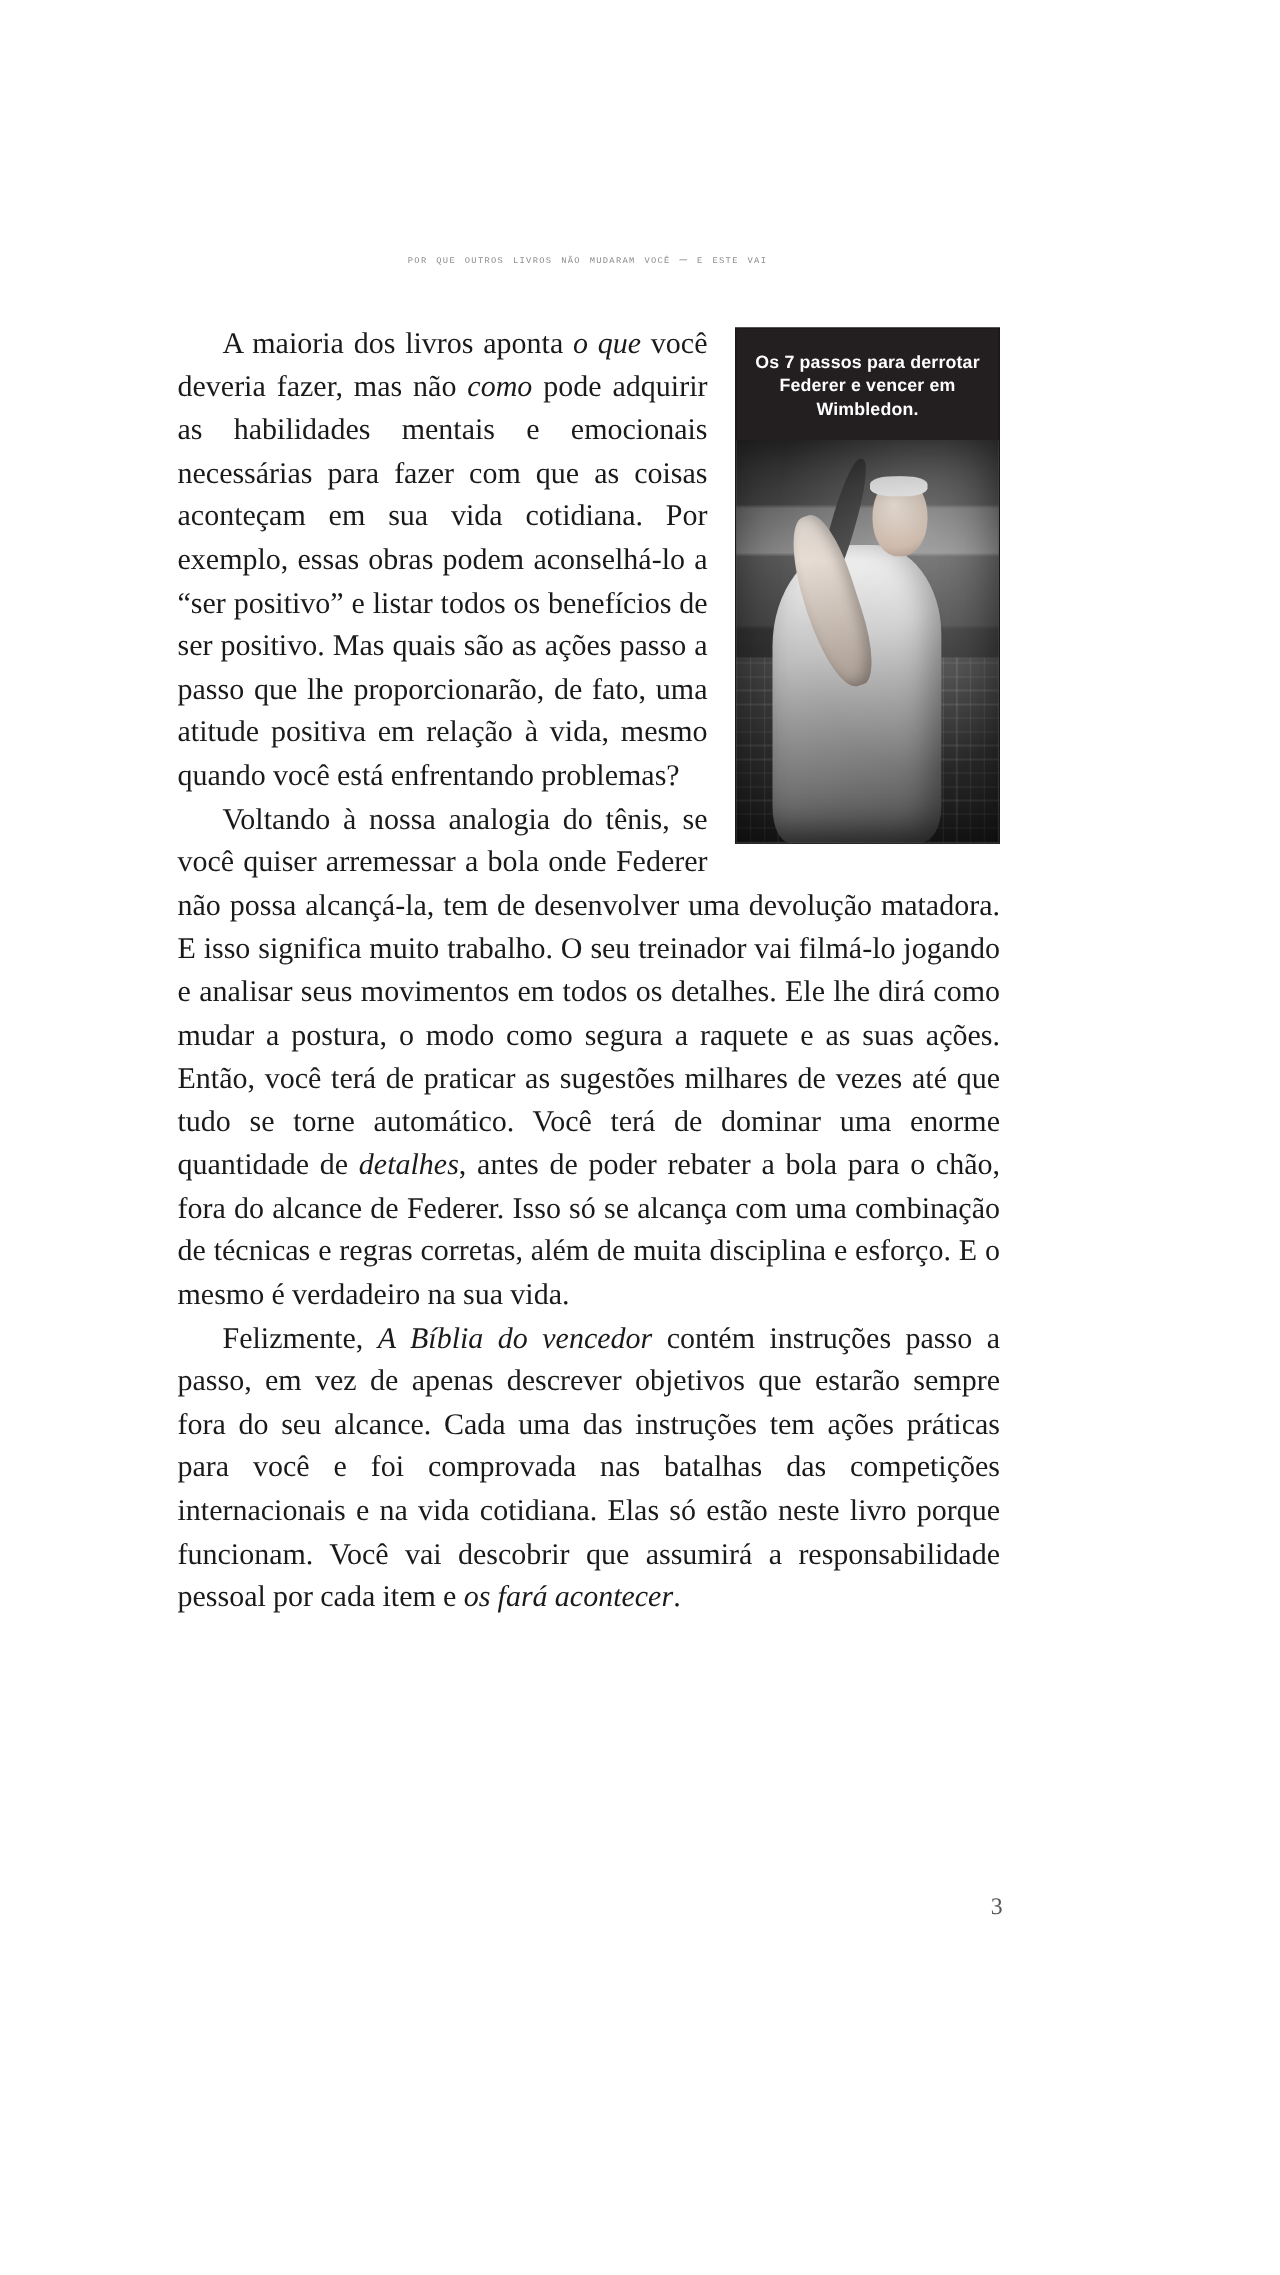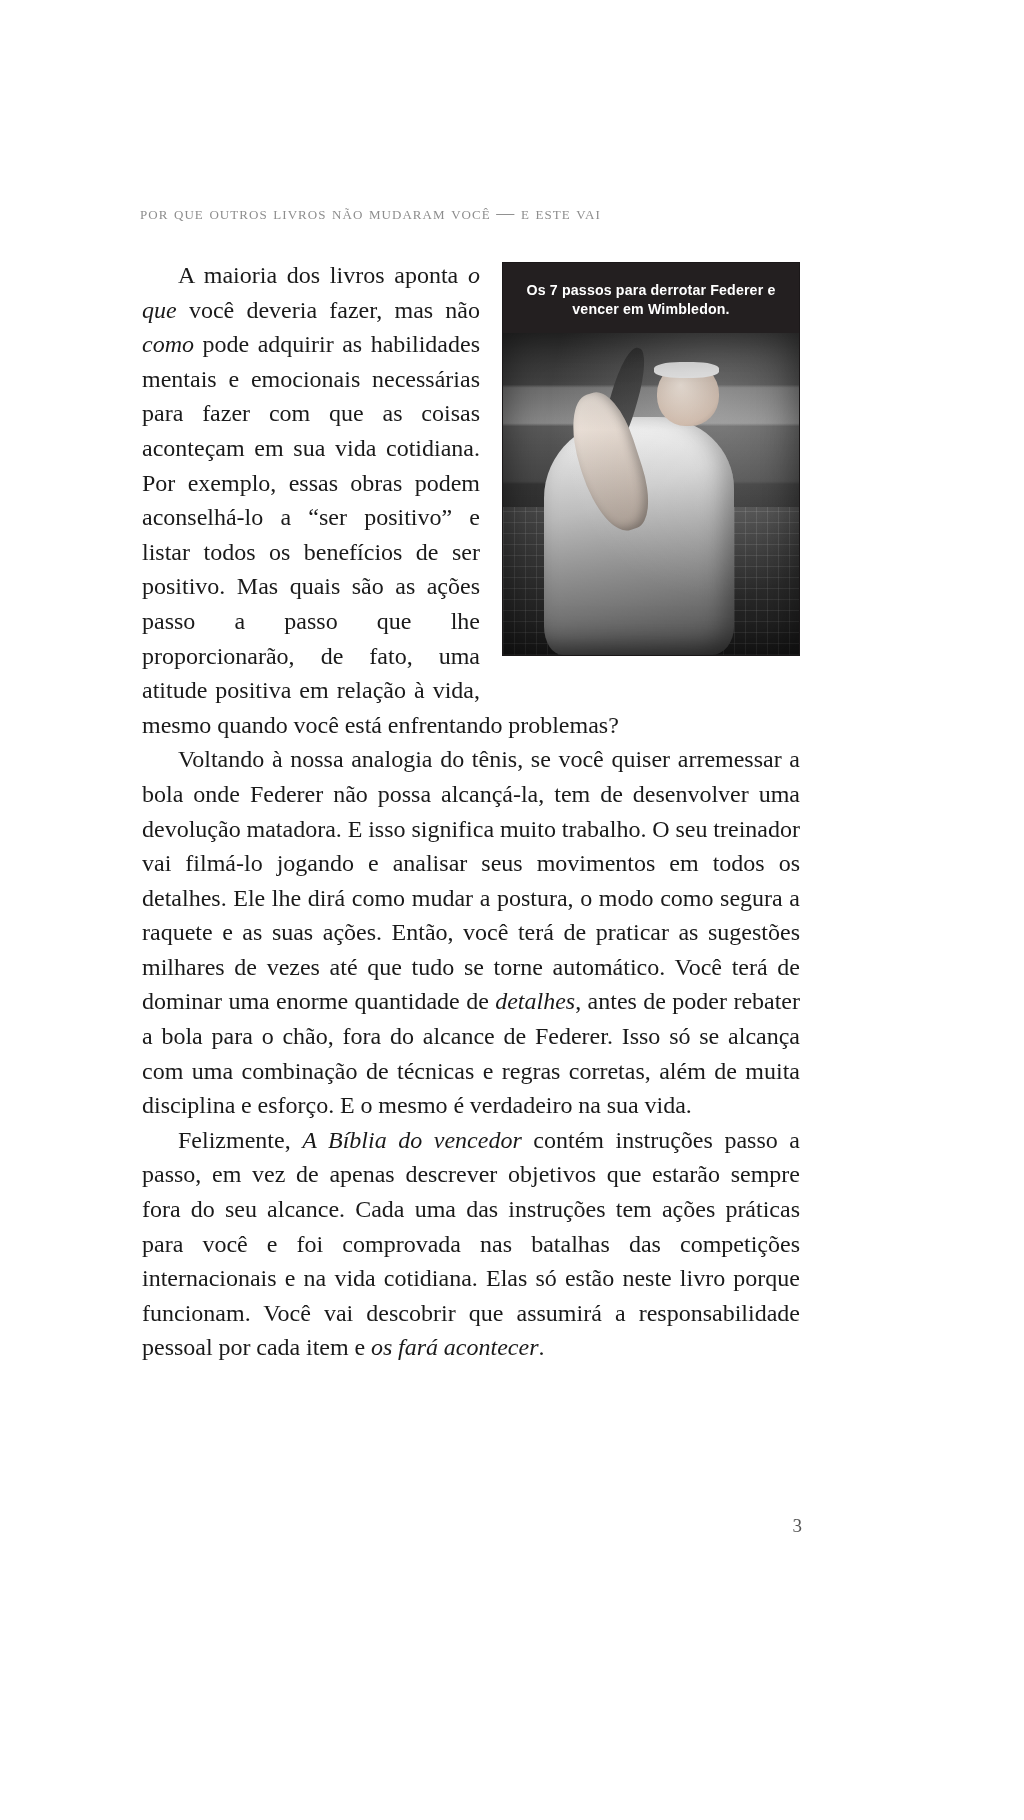--- a/index.html
+++ b/index.html
@@ -23,23 +23,23 @@
     height: 1820px;
     background: #ffffff;
   }
 
   
   .running-head {
     position: absolute;
     left: 140px;
     top: 203px;
     width: 660px;
-    text-align: left;
-    font-family: Liberation Serif, serif;
-    font-size: 18px;
+    text-align: center;
+    font-family: Liberation Mono, monospace;
+    font-size: 10px;
     letter-spacing: 1.05px;
     color: #8d8d8d;
     font-weight: 400;
     font-variant: small-caps;
     text-transform: lowercase;
     white-space: nowrap;
   }
   .running-head::first-letter { font-size: 1em; }
 
   
@@ -58,21 +58,21 @@
     text-indent: 36px;
     -webkit-hyphens: none;
     hyphens: none;
     word-spacing: -0.2px;
   }
   p.body em { font-style: italic; }
 
   
   .figure {
     float: right;
-    width: 298px;
+    width: 212px;
     margin: 4px 0 27px 22px;
     shape-outside: margin-box;
     background: #231f20;
     border: 1px solid #1a1718;
     box-sizing: border-box;
   }
   .figure-caption {
     color: #ffffff;
     font-family: "Liberation Sans", "DejaVu Sans", sans-serif;
     font-weight: bold;

